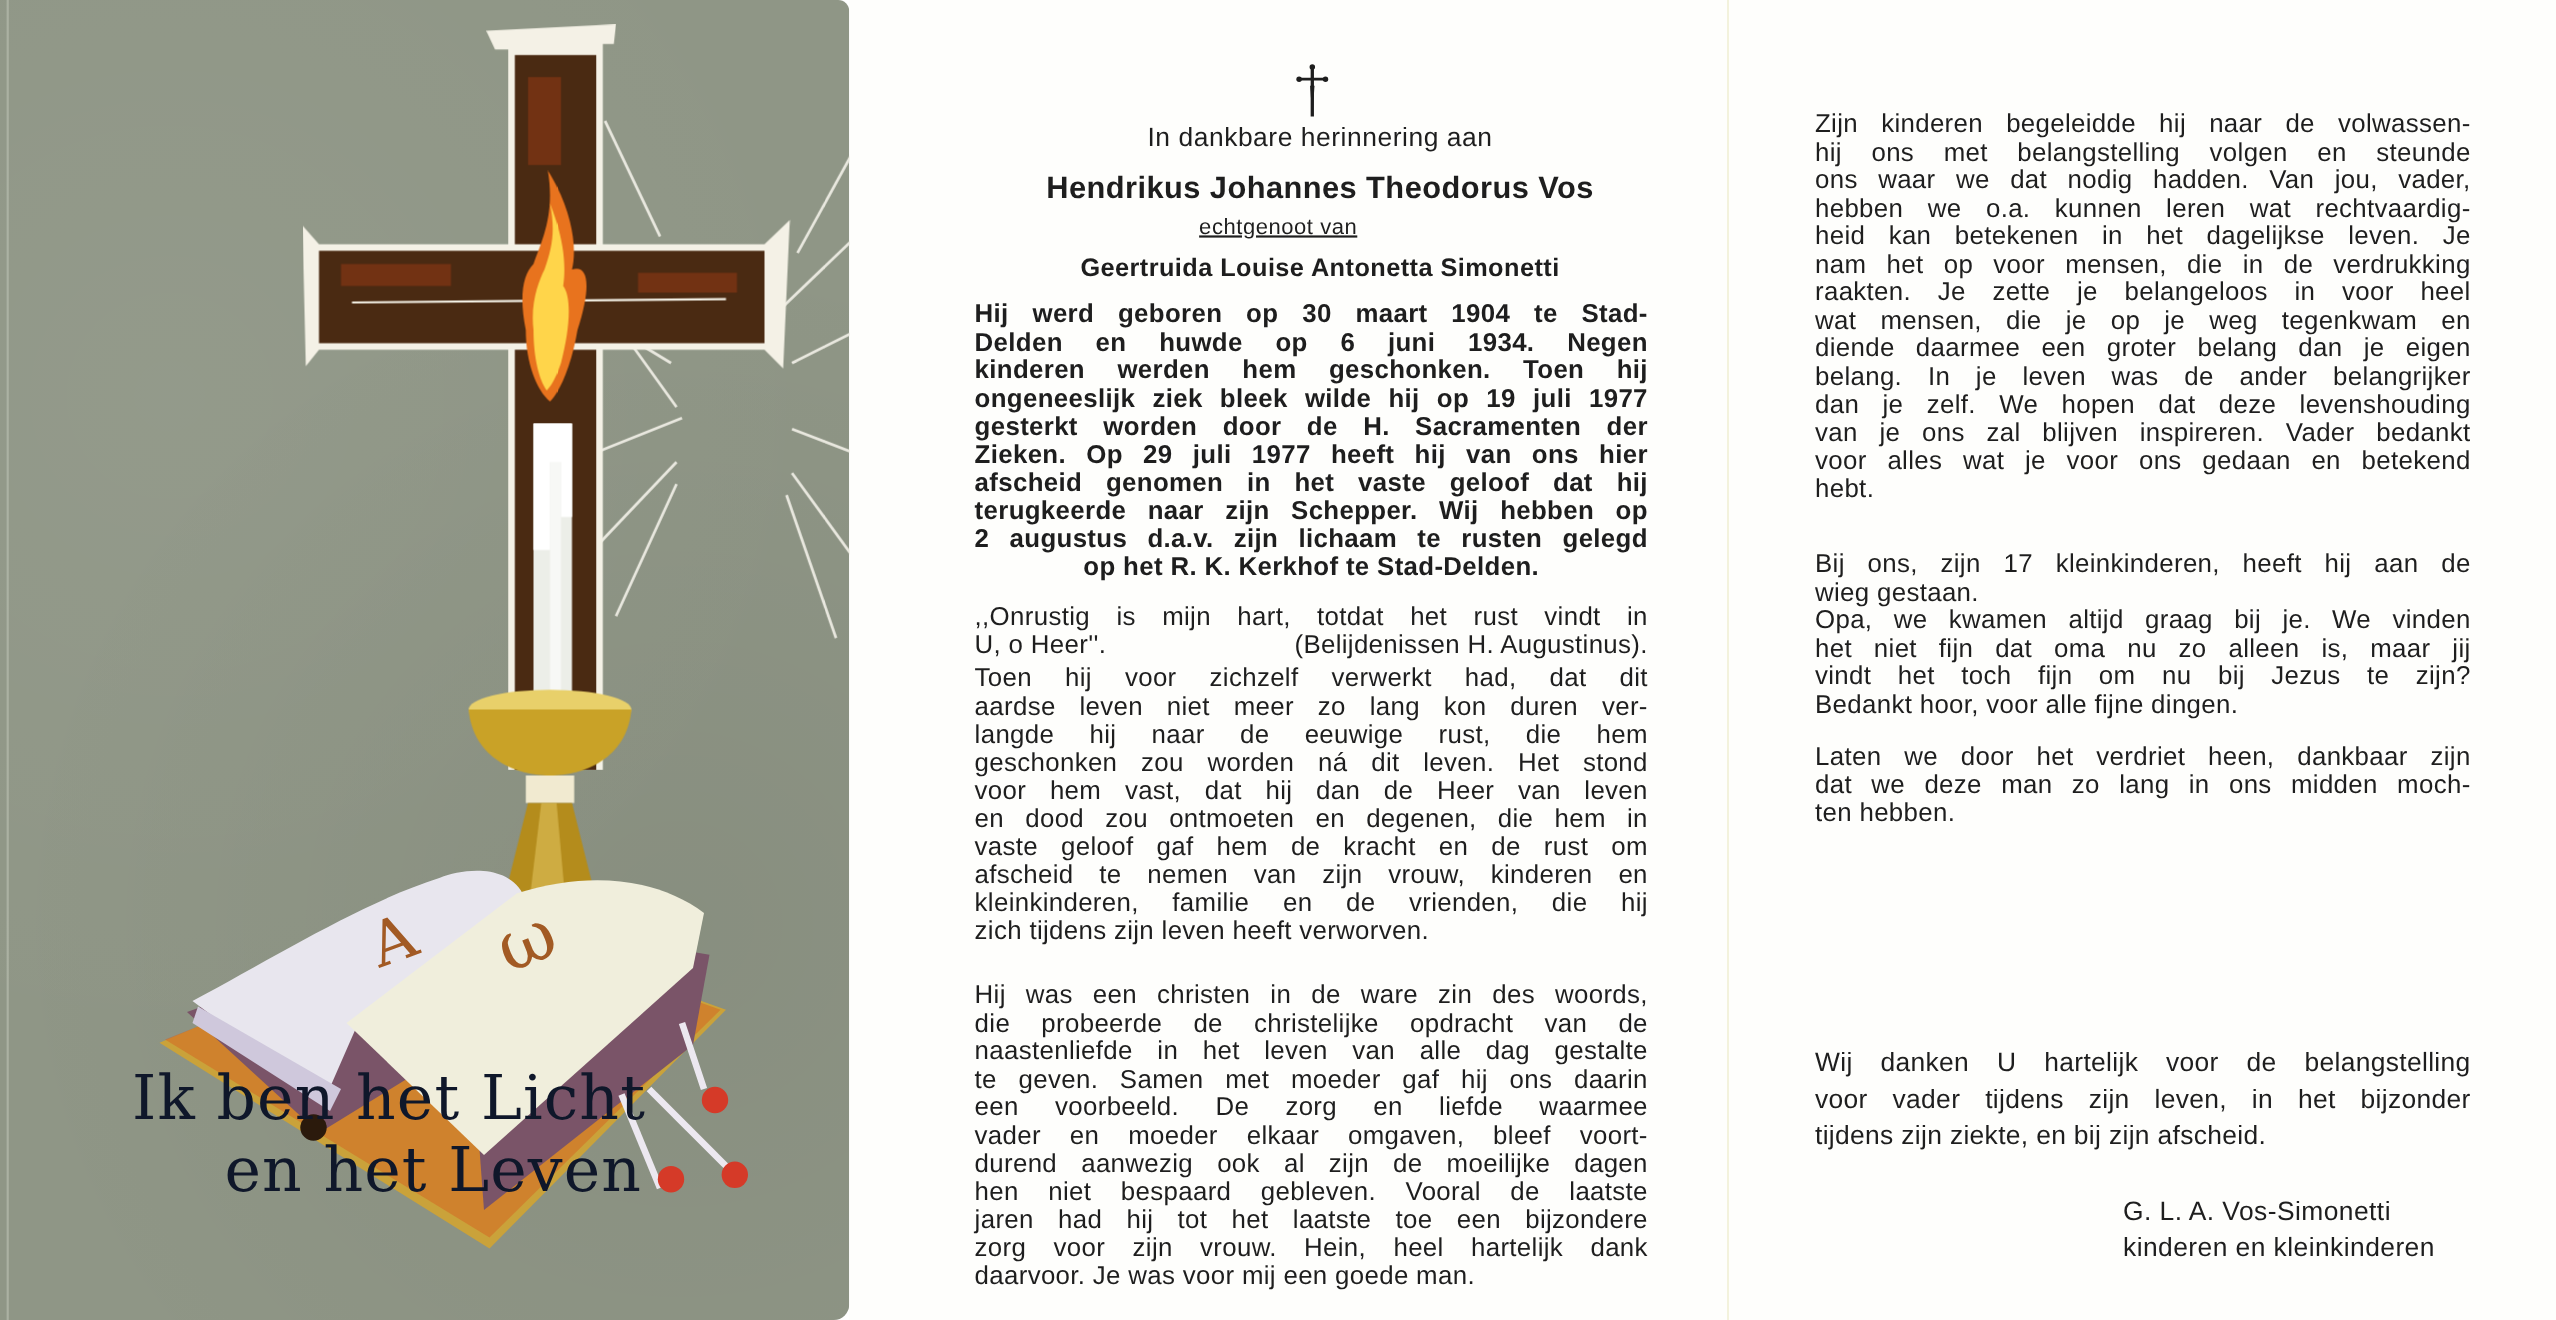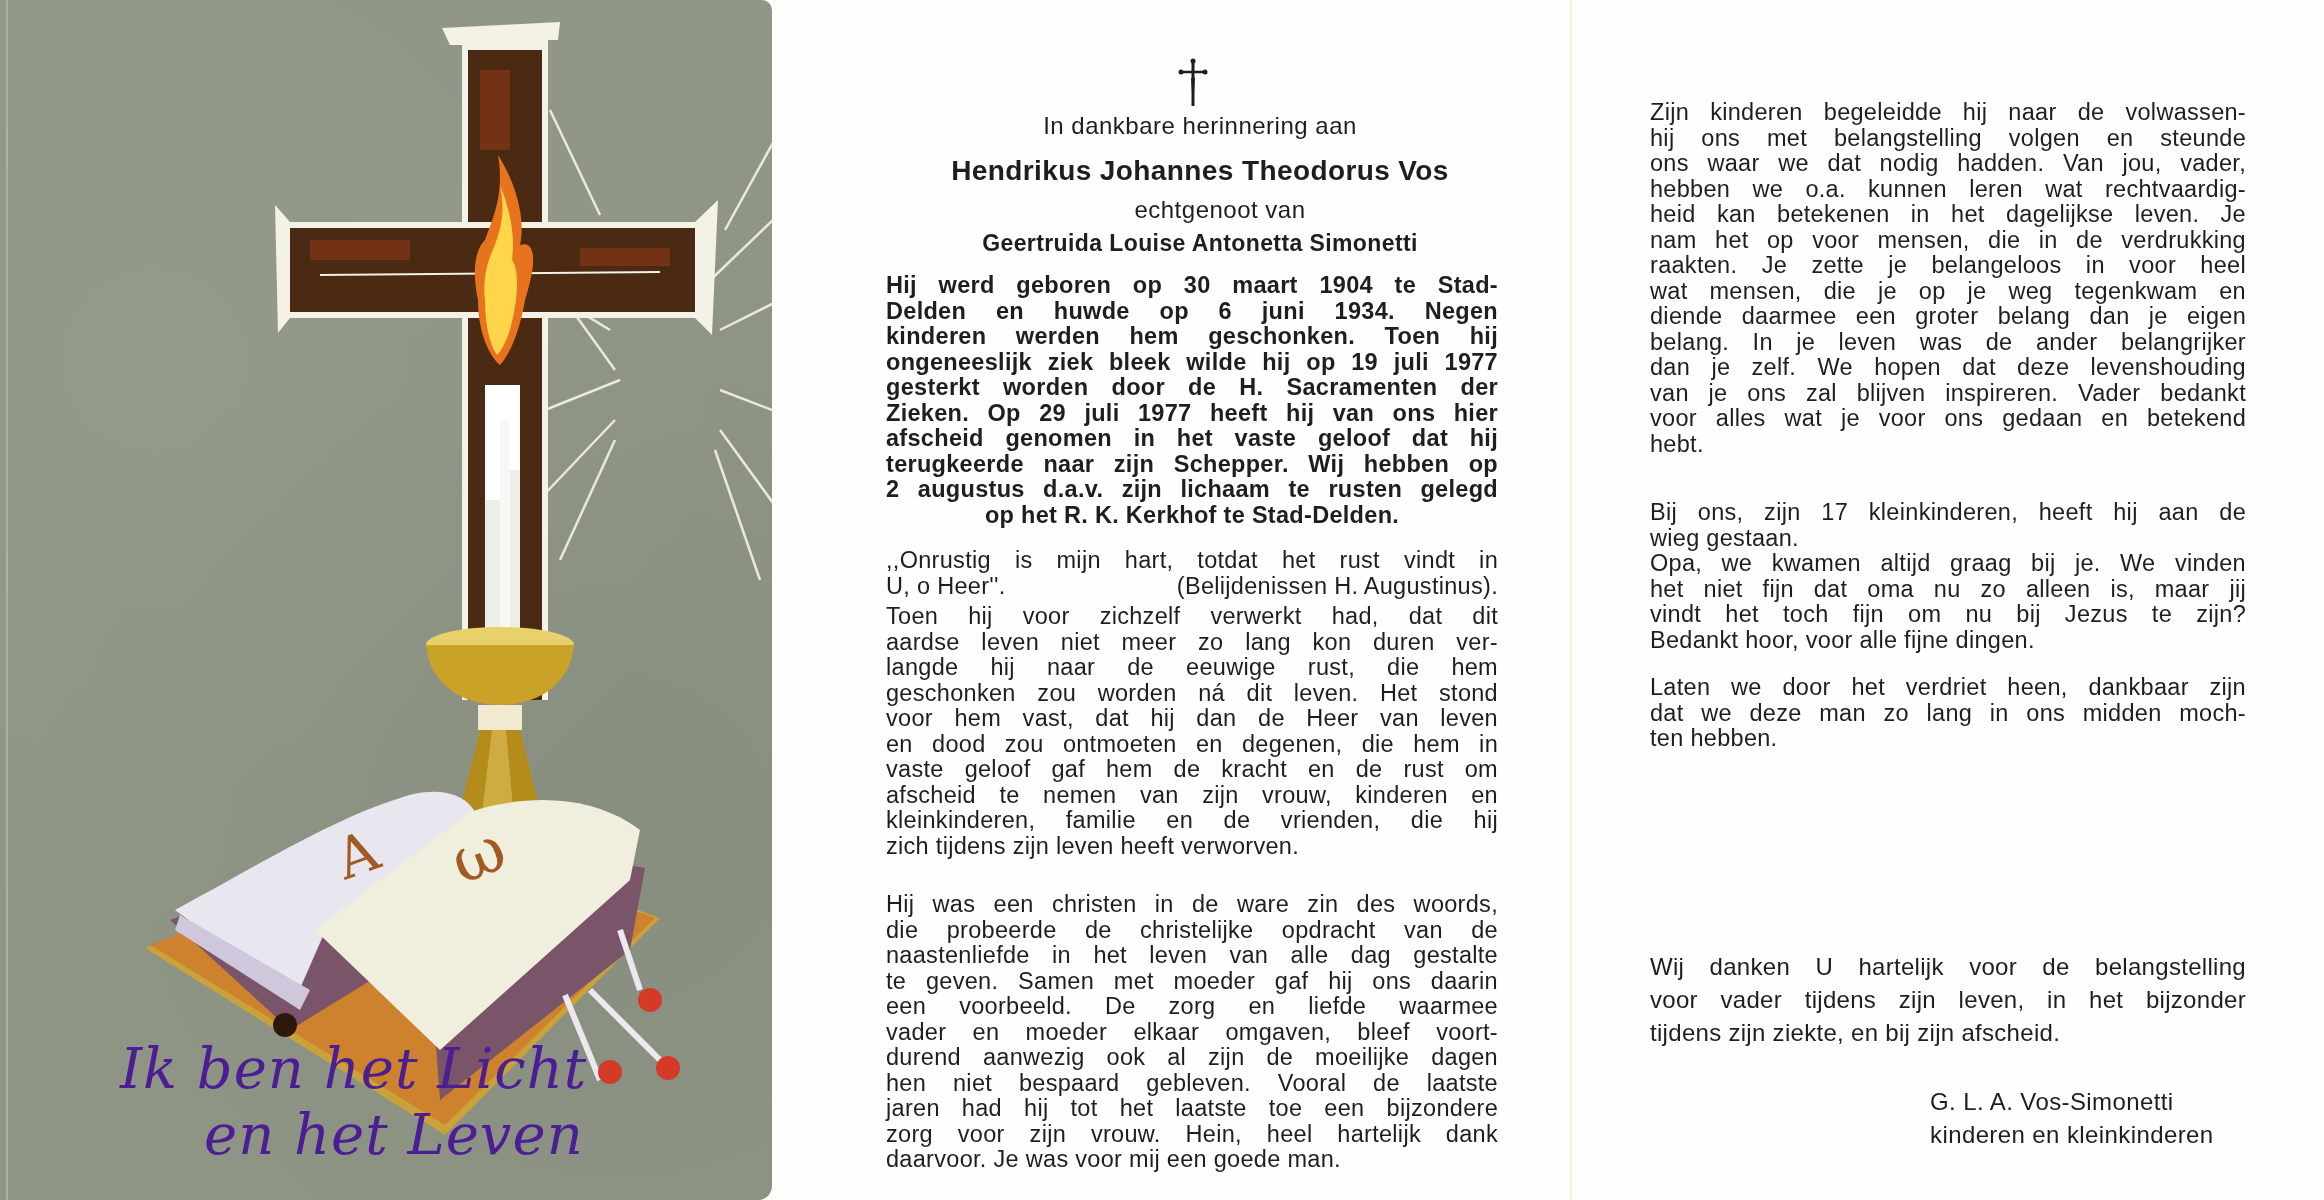--- a/index.html
+++ b/index.html
@@ -18,23 +18,23 @@
   }
   .card-front::before {
     content: ""; position: absolute; inset: 0;
     background:
       radial-gradient(circle at 20% 30%, rgba(255,255,255,0.04), transparent 60%),
       radial-gradient(circle at 80% 70%, rgba(0,0,0,0.05), transparent 60%);
   }
   .card-front .edge { position:absolute; left:6px; top:0; width:2px; height:100%; background:#b7bcae; opacity:.7; }
   .art { position: absolute; left: 0; top: 0; width: 772px; height: 1200px; }
   .motto {
-    position: absolute; left: 120px; top: 1036px; width: 560px;
-    font-family: "DejaVu Serif", serif; font-style: italic;
-    font-size: 56px; line-height: 66px; color: #4c1d95;
+    position: absolute; left: 120px; top: 966px; width: 560px;
+    font-family: "DejaVu Serif", serif; 
+    font-size: 56px; line-height: 66px; color: #0f172a;
     letter-spacing: 1px;
   }
   .motto .l1 { display:block; }
   .motto .l2 { display:block; padding-left: 84px; }
 
   
   .panel-mid {
     position: absolute; left: 772px; top: 0; width: 798px; height: 1200px;
     background: #fefefc;
   }
@@ -49,22 +49,22 @@
   .center { text-align: center; }
   .intro {
     position: absolute; left: 900px; width: 600px; top: 112px;
     font-size: 24px; letter-spacing: 0.5px;
   }
   .deceased-name {
     position: absolute; left: 900px; width: 600px; top: 155px;
     font-size: 28px; font-weight: bold; letter-spacing: 0.4px; text-align: center;
   }
   .spouse-intro {
-    position: absolute; left: 920px; width: 600px; top: 196px;
-    font-size: 24px; letter-spacing: 0.5px;
+    position: absolute; left: 862px; width: 600px; top: 196px;
+    font-size: 20px; letter-spacing: 0.5px; text-decoration: underline;
   }
   .spouse-name {
     position: absolute; left: 900px; width: 600px; top: 230px;
     font-size: 23px; font-weight: bold; letter-spacing: 0.4px;
   }
   .para {
     position: absolute; font-size: 23.5px; line-height: 25.5px;
     text-align: justify; letter-spacing: 0.3px;
   }
   .para .line { display:block; text-align: justify; text-align-last: justify; white-space: nowrap; }

